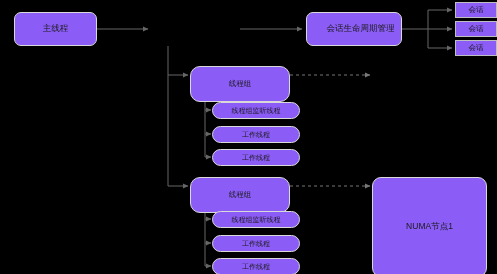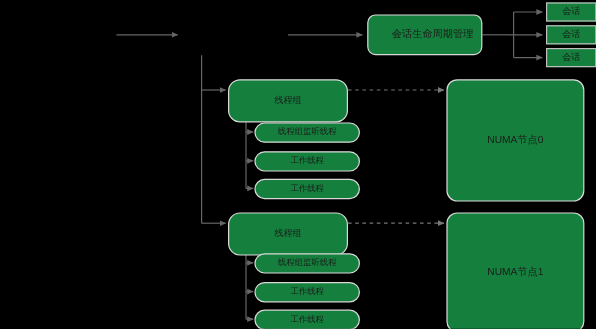--- a/index.html
+++ b/index.html
@@ -1,21 +1,21 @@
 <!DOCTYPE html>
 <html><head>
 <meta charset="utf-8">
 <style>
   html,body{margin:0;padding:0;background:#000;}
   body{width:497px;height:274px;overflow:hidden;
        font-family:"Liberation Sans","DejaVu Sans",sans-serif;}
   #stage{position:relative;width:497px;height:274px;background:#000;}
   svg#wires{position:absolute;left:0;top:0;width:497px;height:274px;}
 
-  .node{position:absolute;background:#15803d;color:#1a1a1a;
+  .node{position:absolute;background:#8b5cf6;color:#1a1a1a;
         display:flex;align-items:center;justify-content:center;
         text-align:center;box-sizing:border-box;border:1px solid #d9d9d9;
         line-height:1.1;}
   
   .lvl1{height:34px;border-radius:7px;font-size:8.5px;}
   
   .grp{height:36px;border-radius:10px;font-size:7.5px;}
   
   .leaf{height:17px;border-radius:9px;font-size:7px;}
   
@@ -63,20 +63,23 @@
       <path d="M205,243 L211,243" marker-end="url(#ah)"></path>
       <path d="M205,266 L211,266" marker-end="url(#ah)"></path>
     </g>
     <g stroke="#777" stroke-width="1" fill="none" stroke-dasharray="3,3">
 
       <path d="M290,75 L370,75" marker-end="url(#ahd)"></path>
       <path d="M290,186 L370,186" marker-end="url(#ahd)"></path>
     </g>
   </svg>
 
+  <div class="node lvl1" style="left:14px;top:12px;width:83px;">
+    <span>主线程</span>
+  </div>
 
 
   <div class="node lvl1" style="left:306px;top:12px;width:96px;padding-left:13px;">
     <span>会话生命周期管理</span>
   </div>
 
   <div class="node sess" style="left:455px;top:2px;width:42px;">
     <span>会话</span>
   </div>
   <div class="node sess" style="left:455px;top:21px;width:42px;">
@@ -105,20 +108,17 @@
   <div class="node leaf" style="left:212px;top:211px;width:88px;">
     <span>线程组监听线程</span>
   </div>
   <div class="node leaf" style="left:212px;top:235px;width:88px;">
     <span>工作线程</span>
   </div>
   <div class="node leaf" style="left:212px;top:258px;width:88px;">
     <span>工作线程</span>
   </div>
 
-  <div class="node numa" style="left:372px;top:66px;width:115px;height:102px;">
-    <span>NUMA节点0</span>
-  </div>
   <div class="node numa" style="left:372px;top:177px;width:115px;height:100px;">
     <span>NUMA节点1</span>
   </div>
 
 </div>
 
 </body></html>

